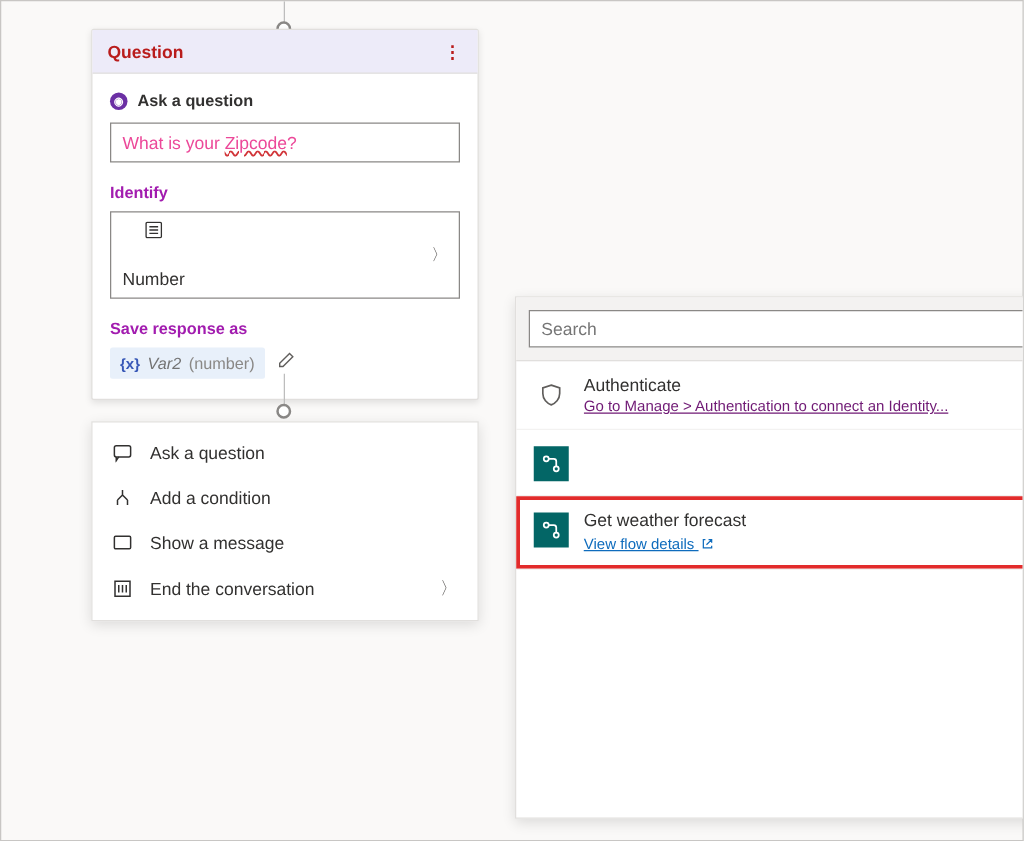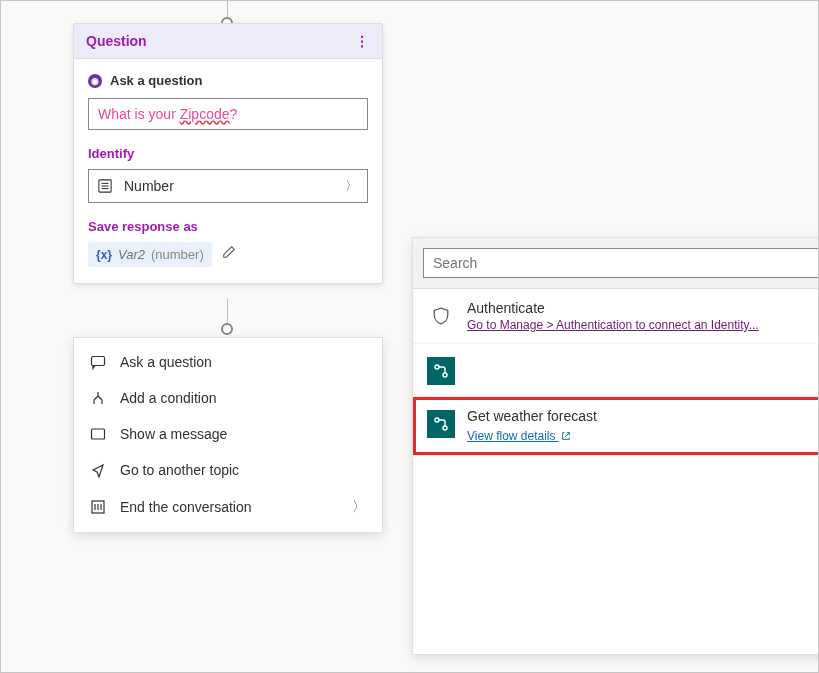--- a/index.html
+++ b/index.html
@@ -70,21 +70,21 @@
     background: #edebf9;
     padding: 9px 12px;
     display: flex;
     align-items: center;
     justify-content: space-between;
     border-bottom: 1px solid #e1dfdd;
   }
   .question-header span {
     font-weight: 600;
     font-size: 14px;
-    color: #a21caf;
+    color: #b91c1c;
   }
   .kebab {
     width: 16px;
     text-align: center;
     color: #605e5c;
     cursor: pointer;
     font-size: 14px;
   }
   .question-body {
     padding: 14px 14px 16px;
@@ -137,21 +137,22 @@
     display: flex;
     align-items: center;
     justify-content: space-between;
     cursor: pointer;
     margin-bottom: 16px;
     background: #fff;
   }
   .identify-box .left {
     display: flex;
     align-items: center;
-    gap: 12px;
+    gap: 24px;
+    flex-direction: column;
   }
   .num-icon {
     width: 14px;
     height: 14px;
     display: inline-block;
   }
   .chev {
     color: #605e5c;
     font-size: 13px;
   }
@@ -371,28 +372,20 @@
         </span>
         <span>Add a condition</span>
       </div>
       <div class="menu-item">
         <span class="menu-icon">
           <svg viewBox="0 0 16 16" width="16" height="16" fill="none" stroke="currentColor" stroke-width="1.2">
             <rect x="1.5" y="3" width="13" height="10" rx="1"></rect>
           </svg>
         </span>
         <span>Show a message</span>
-      </div>
-      <div class="menu-item">
-        <span class="menu-icon">
-          <svg viewBox="0 0 16 16" width="16" height="16" fill="none" stroke="currentColor" stroke-width="1.2">
-            <path d="M3 8l10-5-4 12-2-5-4-2z"></path>
-          </svg>
-        </span>
-        <span>Go to another topic</span>
       </div>
       <div class="menu-item">
         <span class="menu-icon">
           <svg viewBox="0 0 16 16" width="16" height="16" fill="none" stroke="currentColor" stroke-width="1.2">
             <rect x="2" y="2" width="12" height="12"></rect>
             <line x1="5" y1="5" x2="5" y2="11"></line>
             <line x1="8" y1="5" x2="8" y2="11"></line>
             <line x1="11" y1="5" x2="11" y2="11"></line>
           </svg>
         </span>

